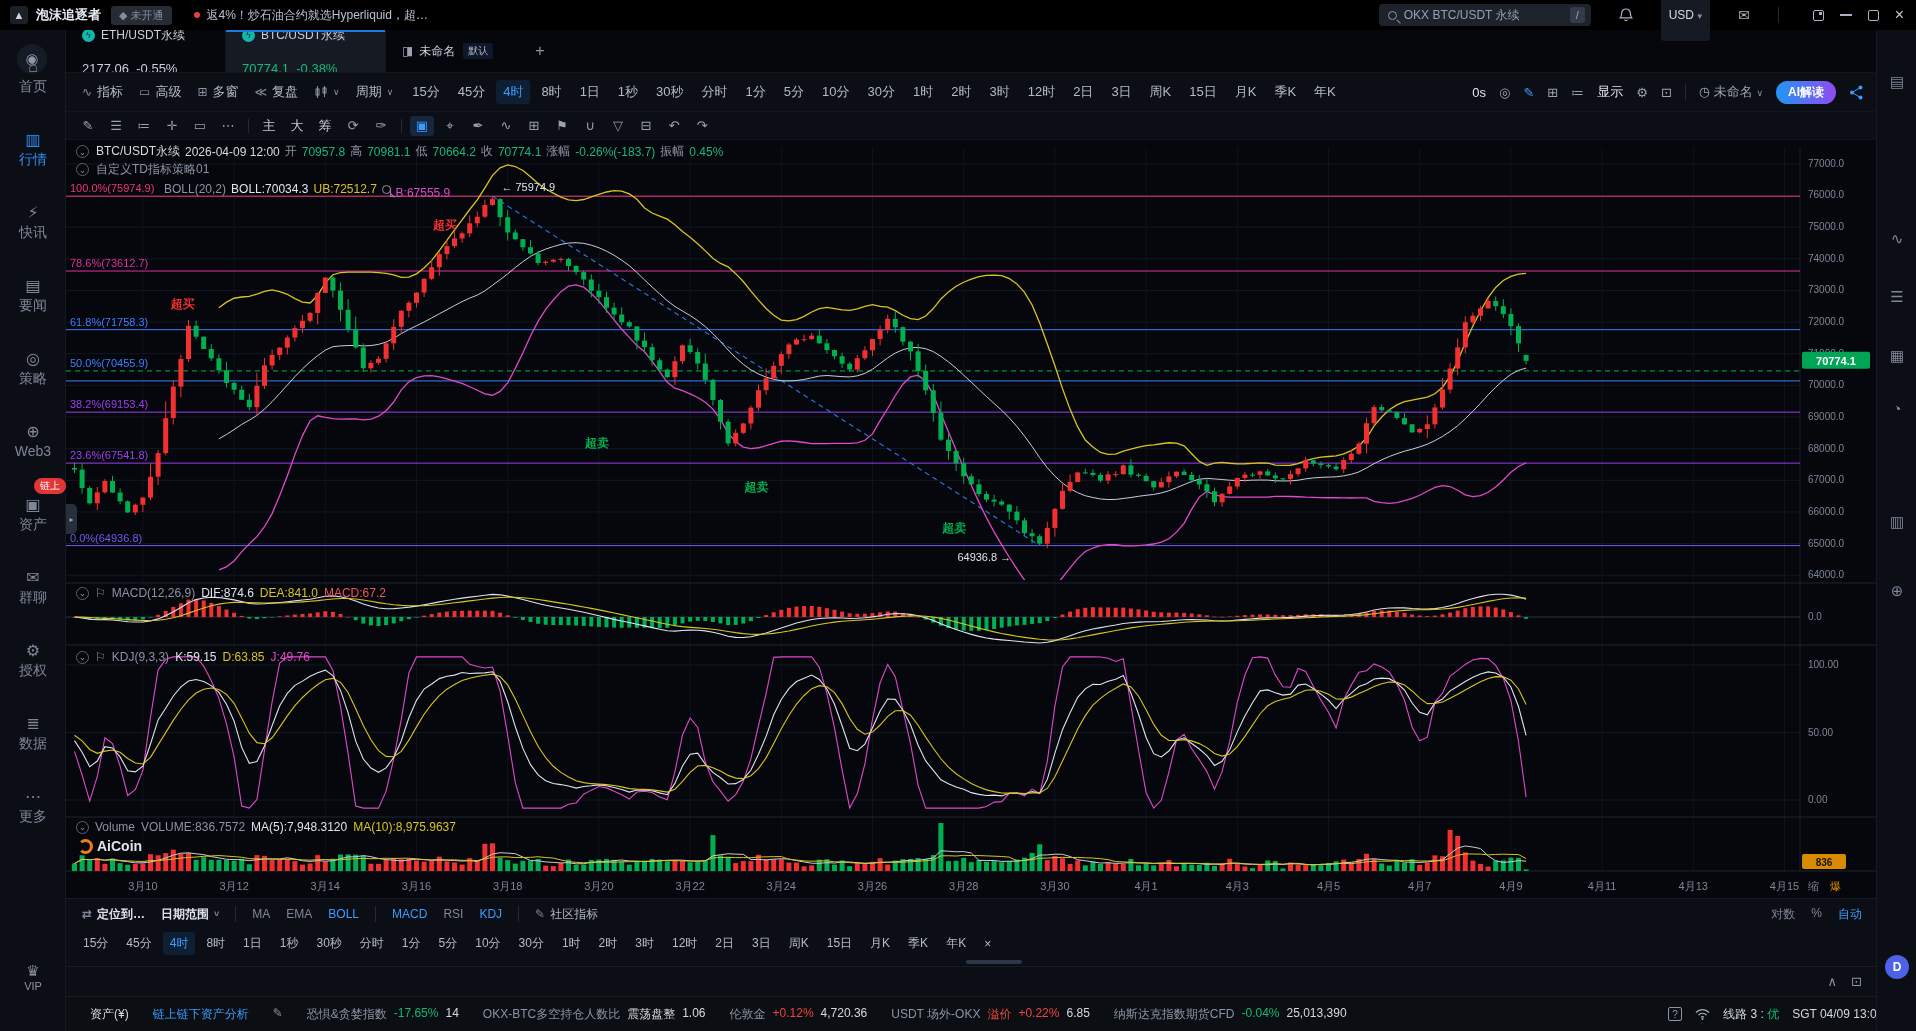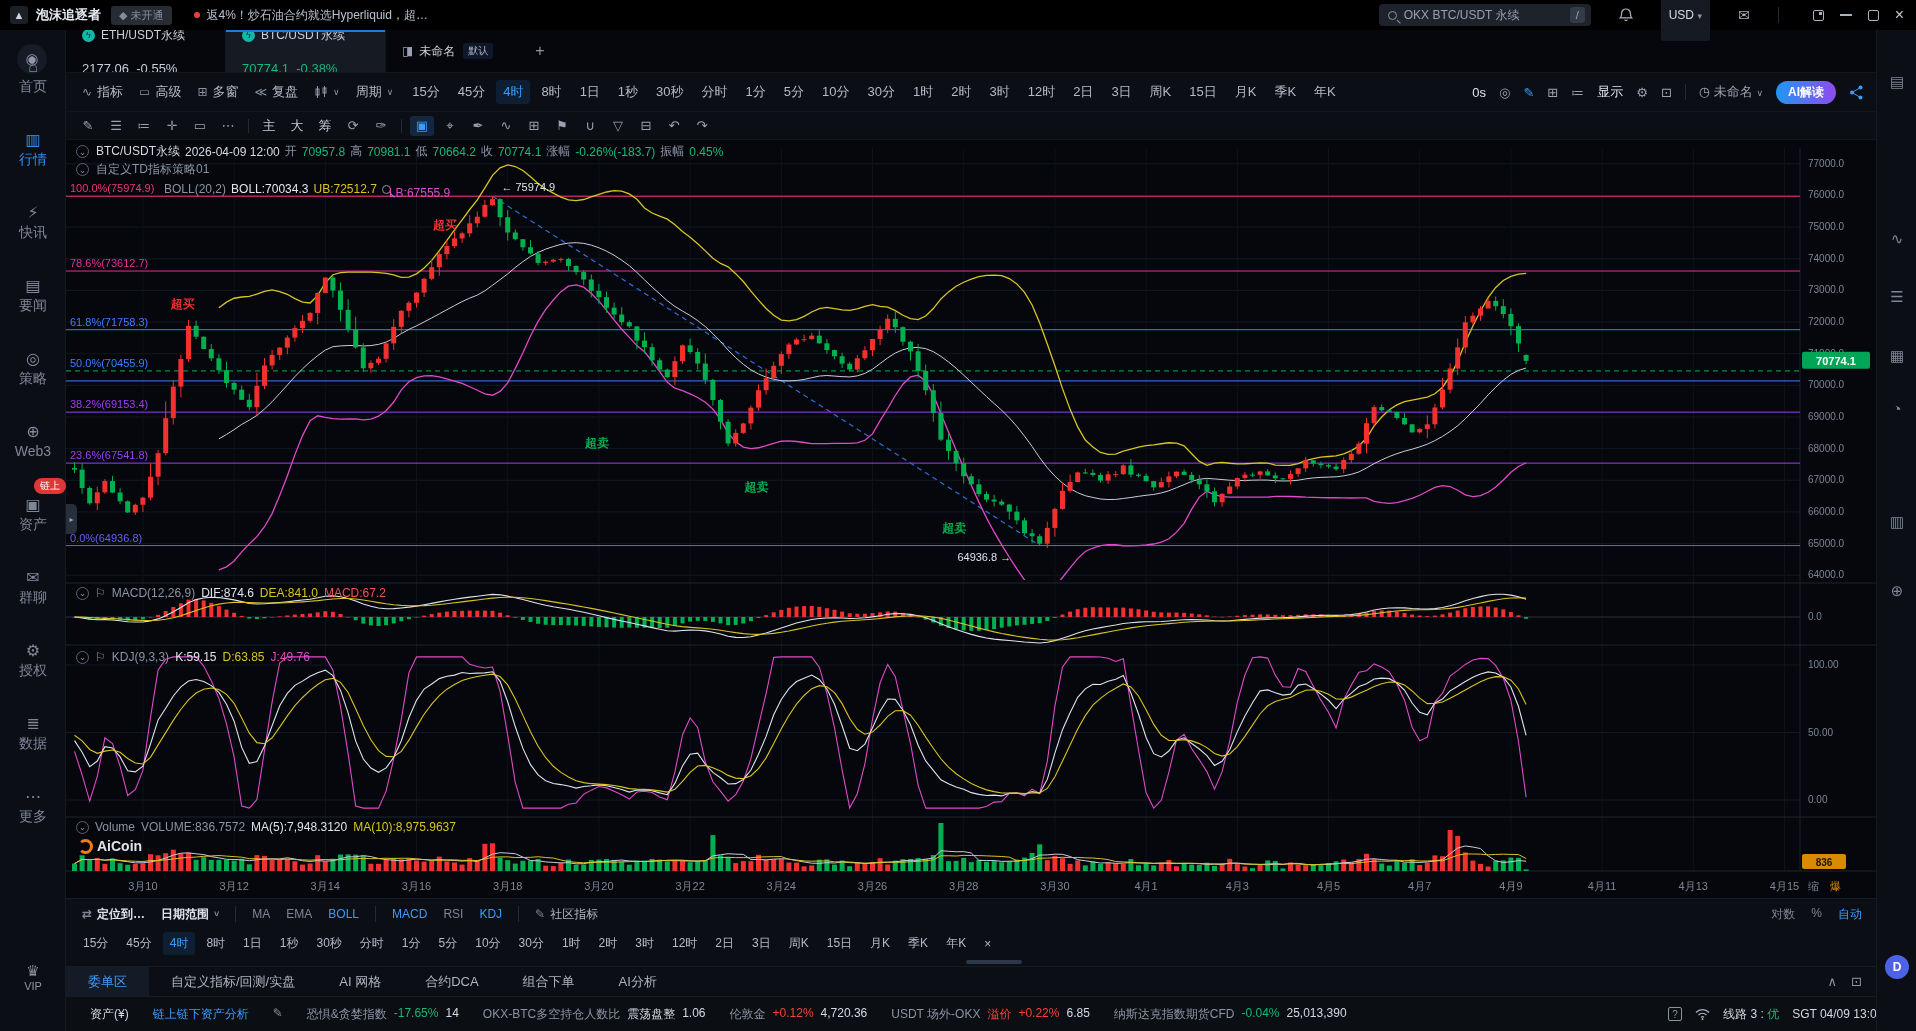--- a/index.html
+++ b/index.html
@@ -1357,28 +1357,20 @@
       <span class="tf">月K</span>
       <span class="tf">季K</span>
       <span class="tf">年K</span>
       <span class="tf">×</span>
     </div>
   <div class="scrollstrip">
       <span class="scroll-handle"></span>
     </div>
 
   <div class="paneltabs">
-    <span id="ptabs" style="display:flex">
-        <span class="ptab active">委单区</span>
-        <span class="ptab">自定义指标/回测/实盘</span>
-        <span class="ptab">AI 网格</span>
-        <span class="ptab">合约DCA</span>
-        <span class="ptab">组合下单</span>
-        <span class="ptab">AI分析</span>
-      </span>
     <span class="pt-right">
       <span>∧</span>
       <span>⊡</span>
     </span>
   </div>
 
   <div class="statusbar">
     <span id="status-items" style="display:flex">
         <span class="st-item">
           <span class="w">资产(¥)</span>

